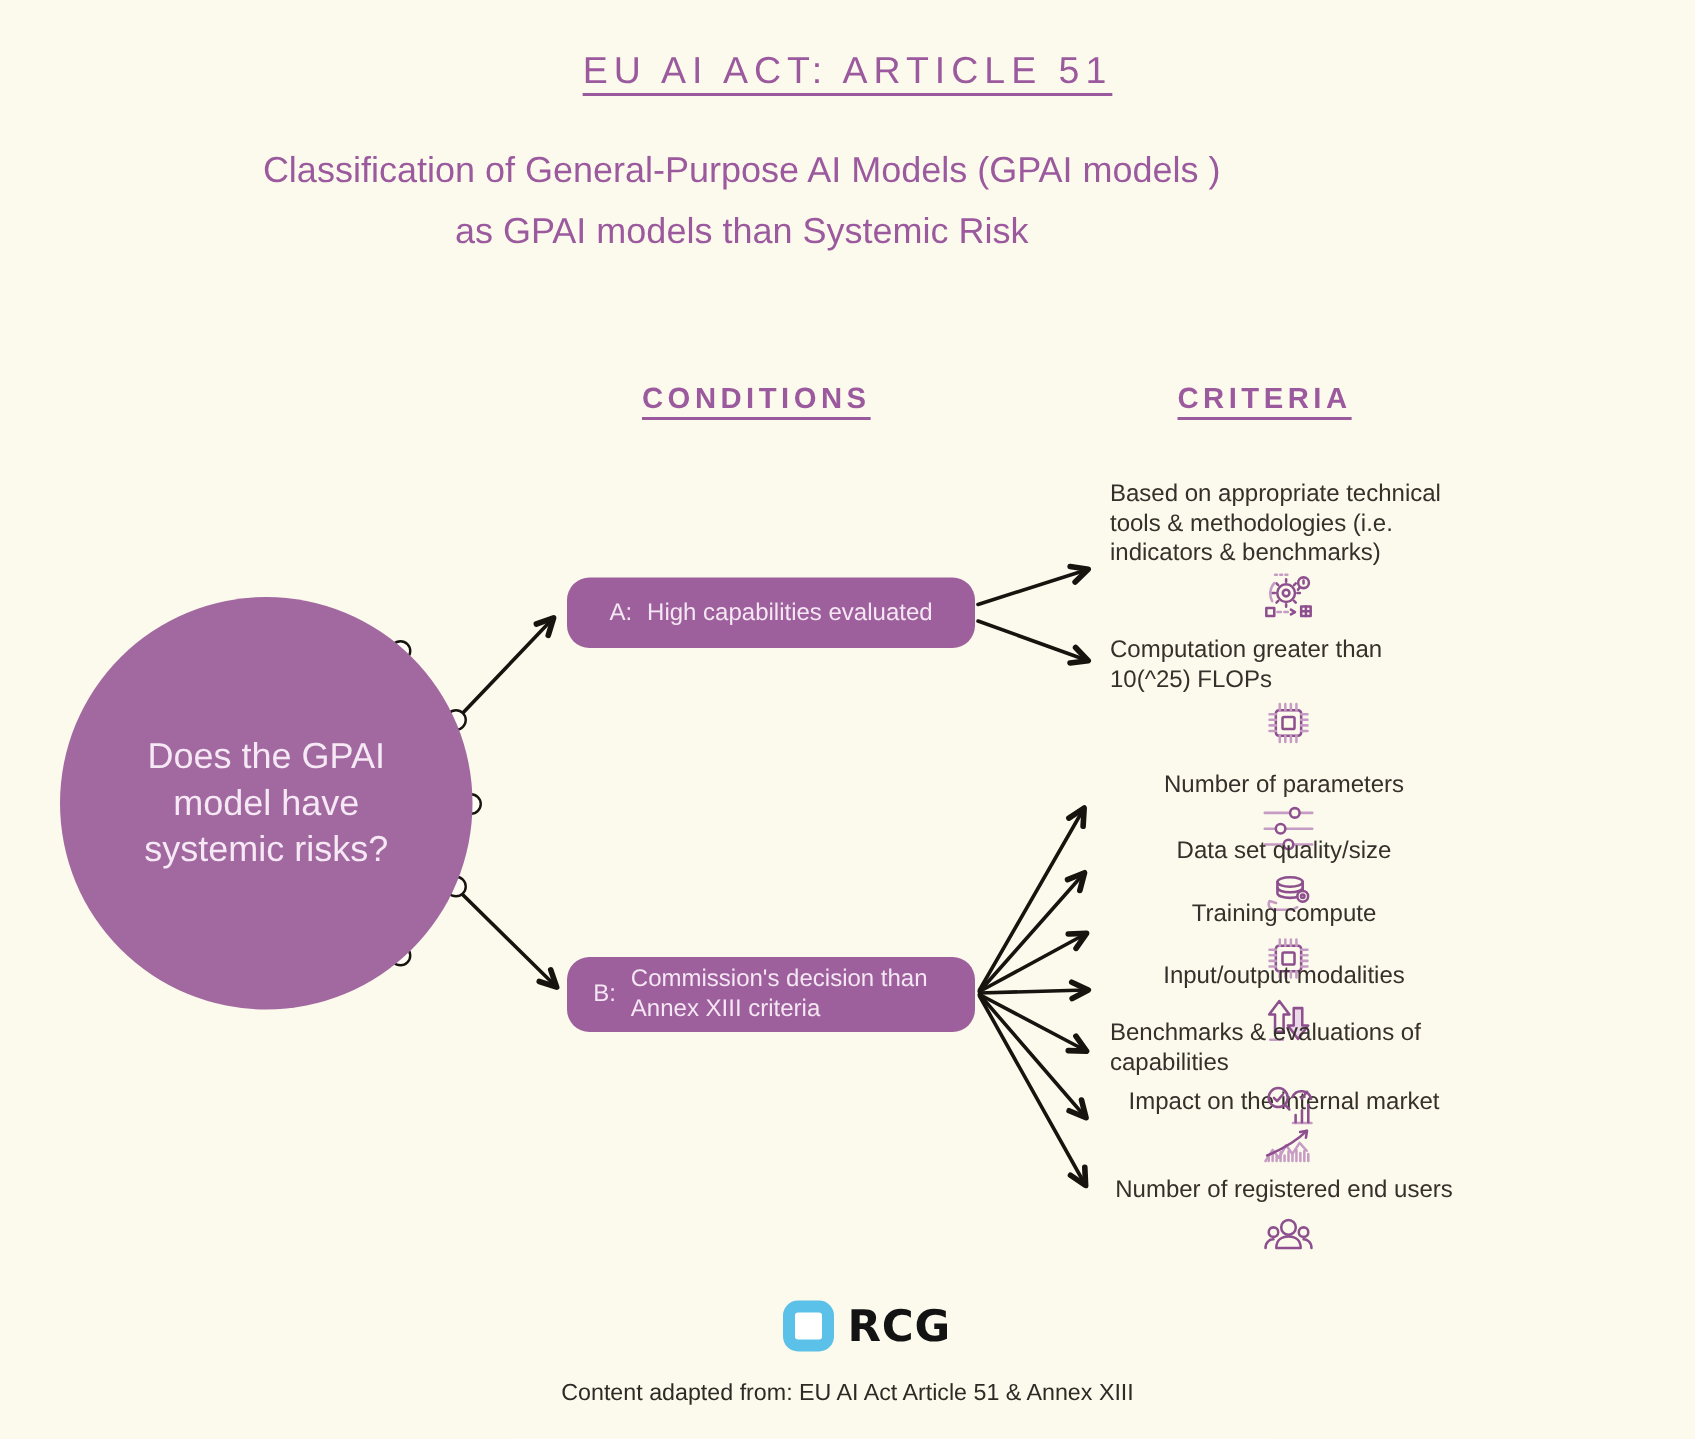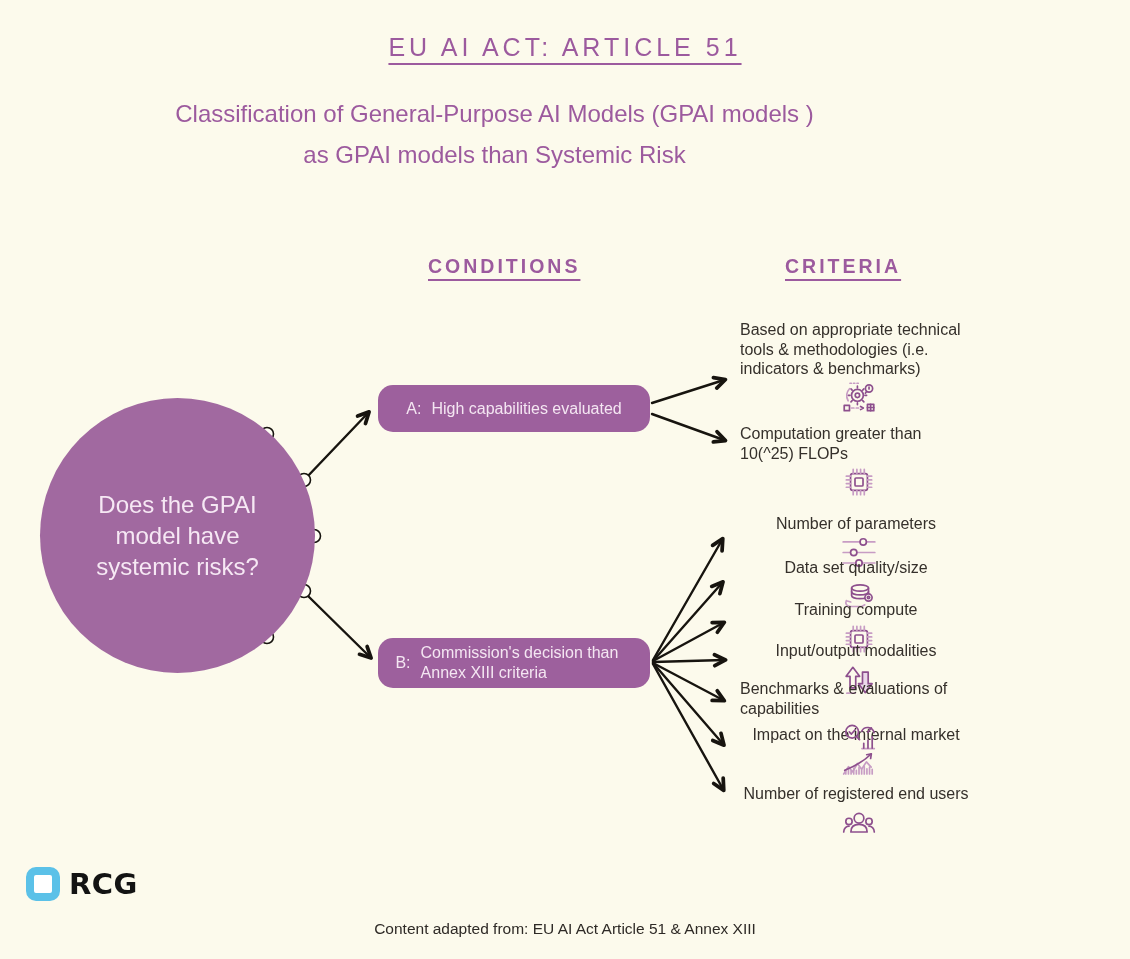--- a/index.html
+++ b/index.html
@@ -66,21 +66,21 @@
   .row-b2{top:558px;height:38px;}
   .row-b3{top:600px;height:38px;}
   .row-b4{top:641px;height:38px;}
   .row-b5{top:679px;height:44px;}
   .row-b6{top:725px;height:44px;}
   .row-b7{top:770px;height:44px;margin-top:14px;}
 
   .arrows-overlay{position:absolute;left:0;top:0;width:1130px;height:959px;pointer-events:none;}
 
   .logo-row{
-    position:absolute;top:867px;left:0;width:1130px;display:flex;align-items:center;justify-content:flex-start;gap:9px;padding-left:26px;
+    position:absolute;top:867px;left:0;width:1130px;display:flex;align-items:center;justify-content:center;gap:9px;padding-left:26px;
   }
   .logo-square{width:34px;height:34px;border:8px solid var(--logo-blue);border-radius:10px;background:#fff;}
   .logo-text{font-size:29px;font-weight:800;color:#131313;letter-spacing:0.5px;font-family:"DejaVu Sans","Liberation Sans",sans-serif;}
 
   .credit{
     position:absolute;top:920px;left:0;width:1130px;text-align:center;
     color:#2E2A26;font-size:15.5px;
   }
 </style>
 </head>

